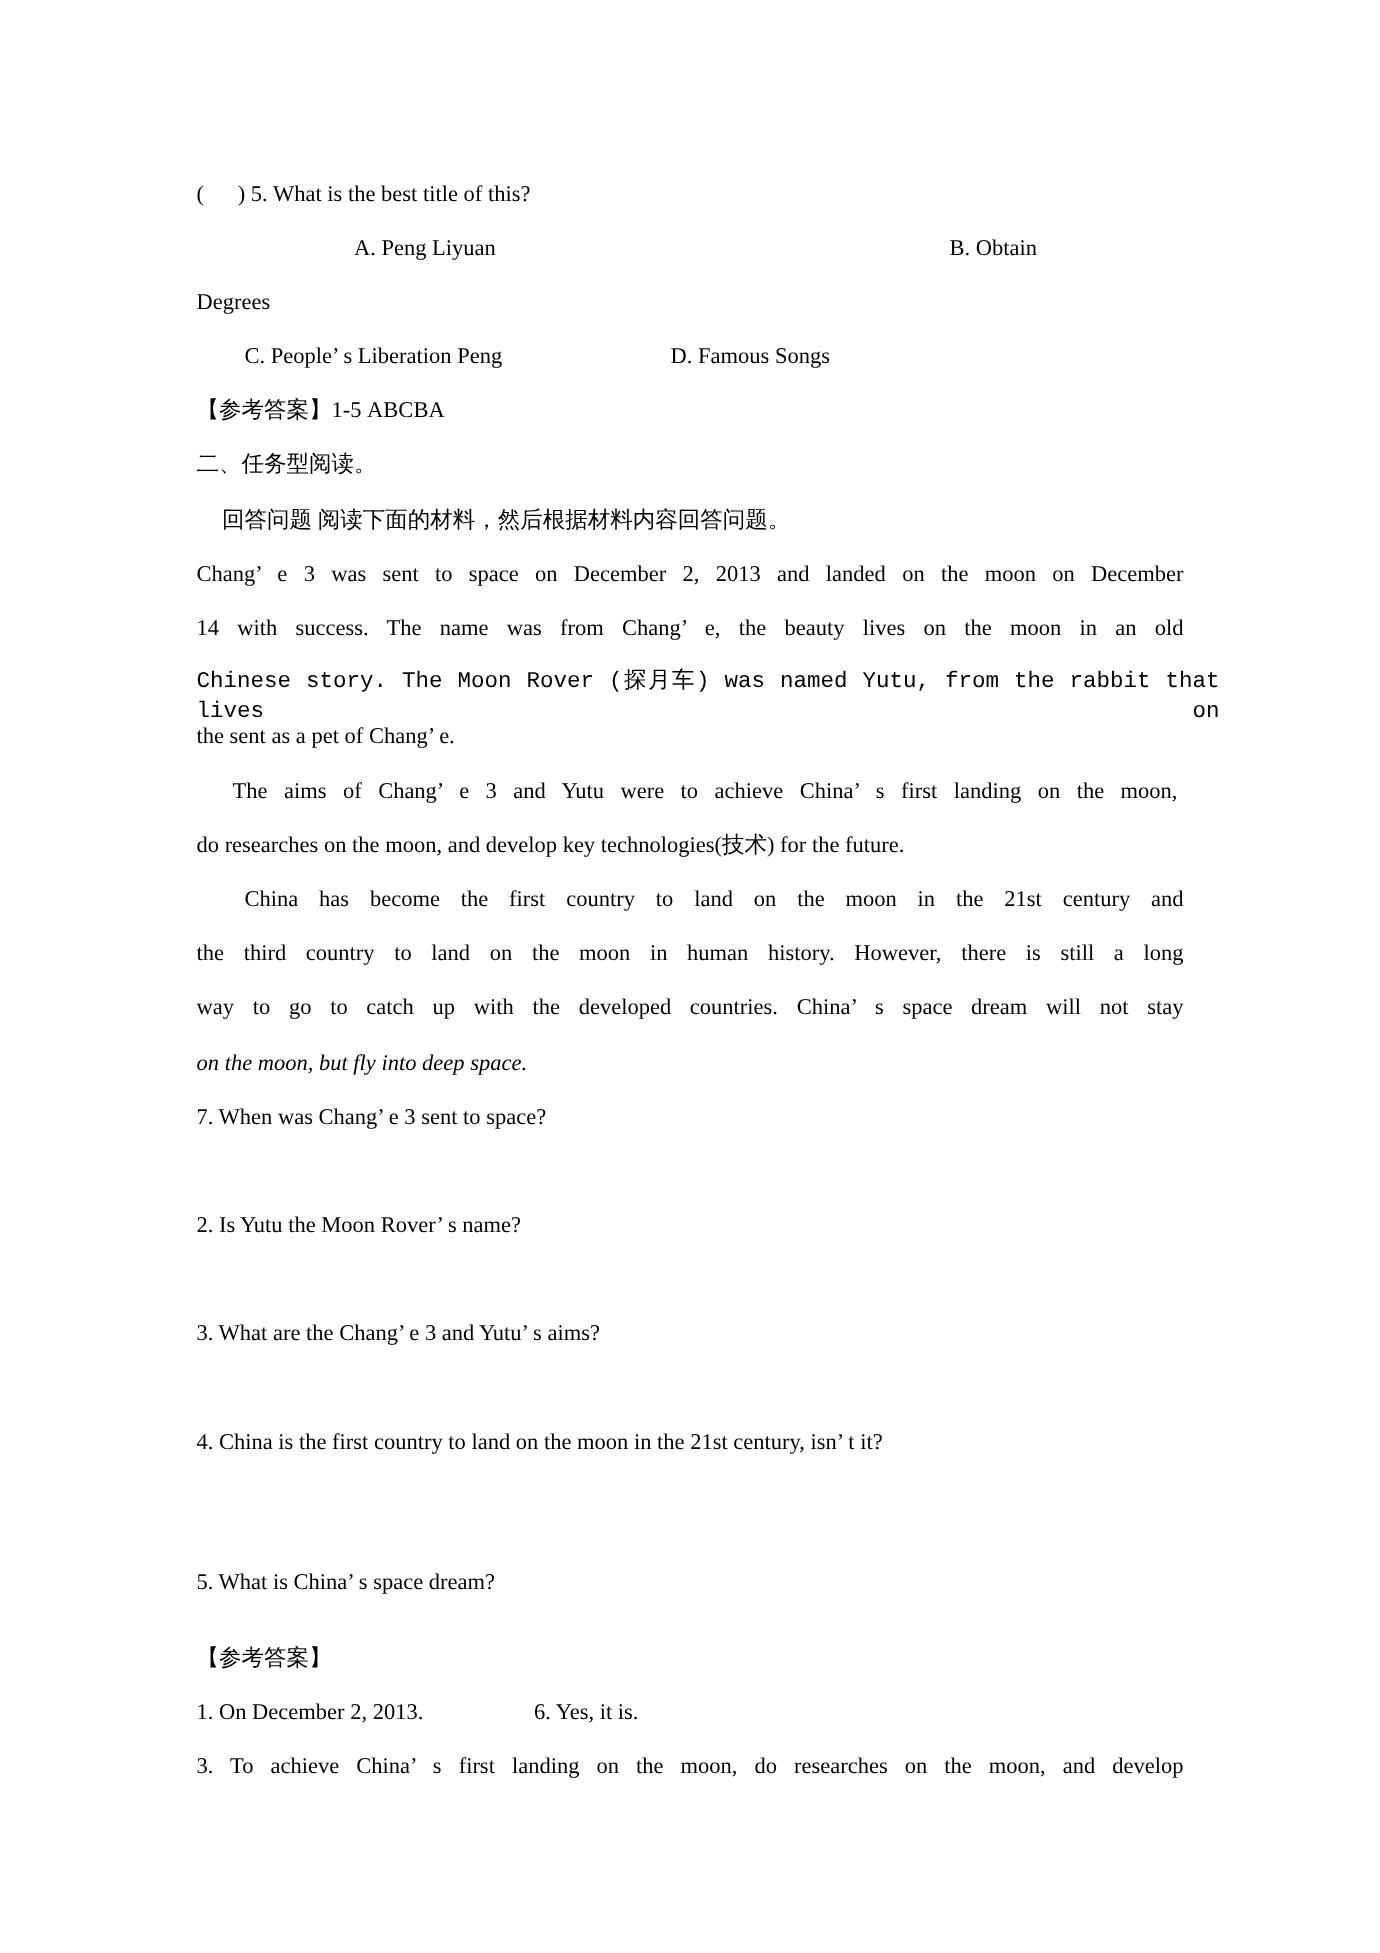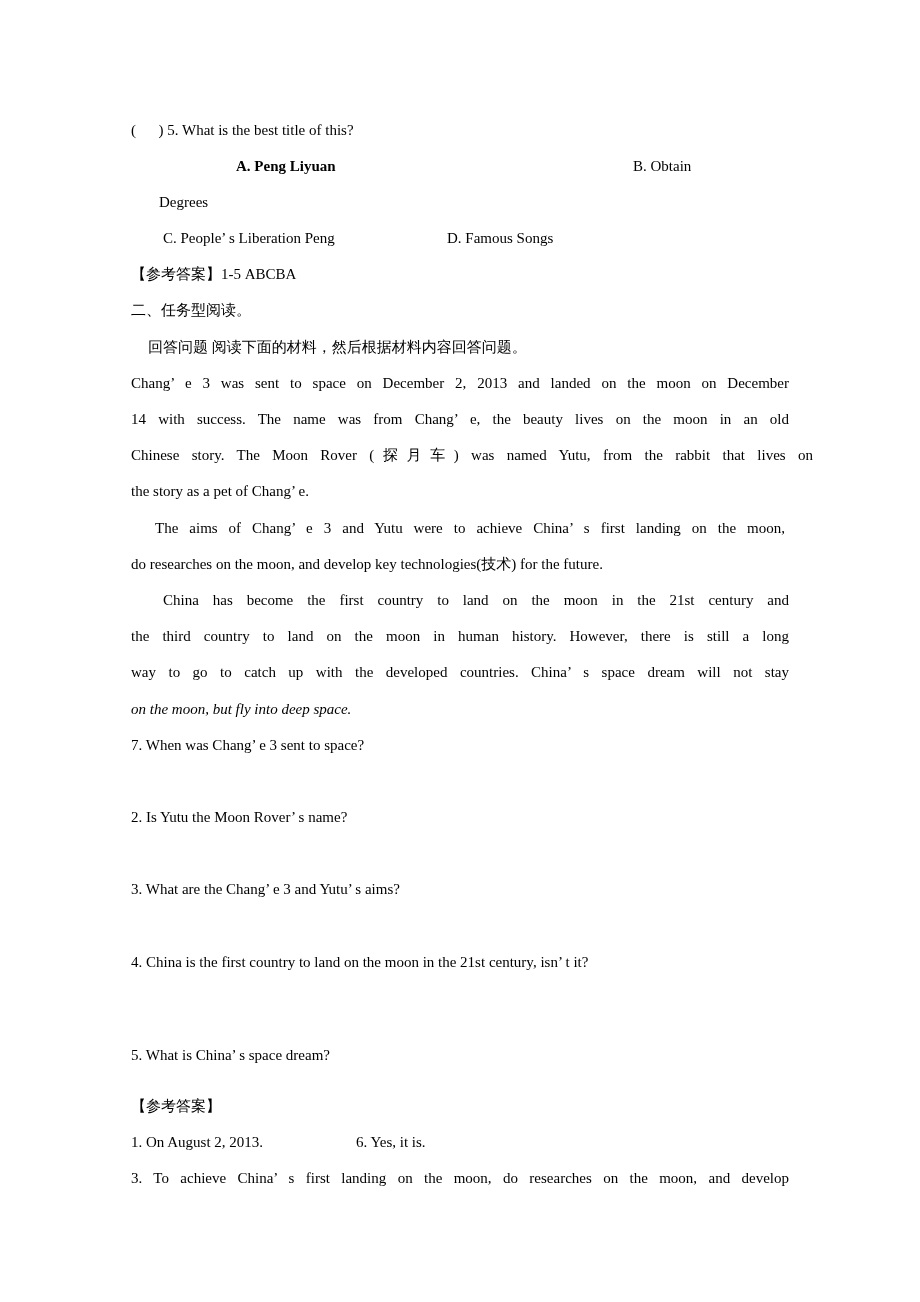--- a/index.html
+++ b/index.html
@@ -8,48 +8,48 @@
   .line { position: absolute; left: 131px; white-space: pre; line-height: 20px; height: 20px; }
   .just { width: 682px; text-align: justify; text-align-last: justify; white-space: normal; }
   .just-short { width: 658px; text-align: justify; text-align-last: justify; white-space: normal; }
 </style>
 </head>
 <body>
 
 <div>
 
   <div class="line" style="top:120px;">(      ) 5. What is the best title of this?</div>
-  <div class="line" style="top:156px; left:236px;font-weight:bold;">A. Peng Liyuan</div>
+  <div class="line" style="top:156px; left:236px;">A. Peng Liyuan</div>
   <div class="line" style="top:156px; left:633px;">B. Obtain</div>
-  <div class="line" style="top:192px;margin-left:28px;">Degrees</div>
+  <div class="line" style="top:192px;">Degrees</div>
   <div class="line" style="top:228px; left:163px;">C. People’ s Liberation Peng</div>
   <div class="line" style="top:228px; left:447px;">D. Famous Songs</div>
 
   <div class="line" style="top:264px;">【参考答案】1-5 ABCBA</div>
 
   <div class="line" style="top:300px;">二、任务型阅读。</div>
   <div class="line" style="top:337px; left:148px;">回答问题 阅读下面的材料，然后根据材料内容回答问题。</div>
 
   <div class="line just-short" style="top:373px;">Chang’ e 3 was sent to space on December 2, 2013 and landed on the moon on December</div>
   <div class="line just-short" style="top:409px;">14 with success. The name was from Chang’ e, the beauty lives on the moon in an old</div>
-  <div class="line just" style="top:445px;">Chinese story. The Moon Rover (探月车) was named Yutu, from the rabbit that lives on</div>
-  <div class="line" style="top:481px;">the story as a pet of Chang’ e.</div>
+  <div class="line just" style="top:445px;font-family:Liberation Mono, monospace;">Chinese story. The Moon Rover (探月车) was named Yutu, from the rabbit that lives on</div>
+  <div class="line" style="top:481px;">the sent as a pet of Chang’ e.</div>
 
   <div class="line" style="top:518px; left:155px; width:630px; text-align:justify; text-align-last:justify; white-space:normal;">The aims of Chang’ e 3 and Yutu were to achieve China’ s first landing on the moon,</div>
   <div class="line" style="top:554px;">do researches on the moon, and develop key technologies(技术) for the future.</div>
 
   <div class="line" style="top:590px; left:163px; width:626px; text-align:justify; text-align-last:justify; white-space:normal;">China has become the first country to land on the moon in the 21st century and</div>
   <div class="line just-short" style="top:626px;">the third country to land on the moon in human history. However, there is still a long</div>
   <div class="line just-short" style="top:662px;">way to go to catch up with the developed countries. China’ s space dream will not stay</div>
   <div class="line" style="top:699px;font-style:italic;">on the moon, but fly into deep space.</div>
 
   <div class="line" style="top:735px;">7. When was Chang’ e 3 sent to space?</div>
   <div class="line" style="top:807px;">2. Is Yutu the Moon Rover’ s name?</div>
   <div class="line" style="top:879px;">3. What are the Chang’ e 3 and Yutu’ s aims?</div>
   <div class="line" style="top:952px;text-align:right;">4. China is the first country to land on the moon in the 21st century, isn’ t it?</div>
   <div class="line" style="top:1013px;margin-top:32px;">5. What is China’ s space dream?</div>
 
   <div class="line" style="top:1096px;">【参考答案】</div>
-  <div class="line" style="top:1132px;">1. On August 2, 2013.</div>
+  <div class="line" style="top:1132px;">1. On December 2, 2013.</div>
   <div class="line" style="top:1132px; left:356px;">6. Yes, it is.</div>
   <div class="line just-short" style="top:1168px;">3. To achieve China’ s first landing on the moon, do researches on the moon, and develop</div>
 
 </div>
 
 </body></html>

